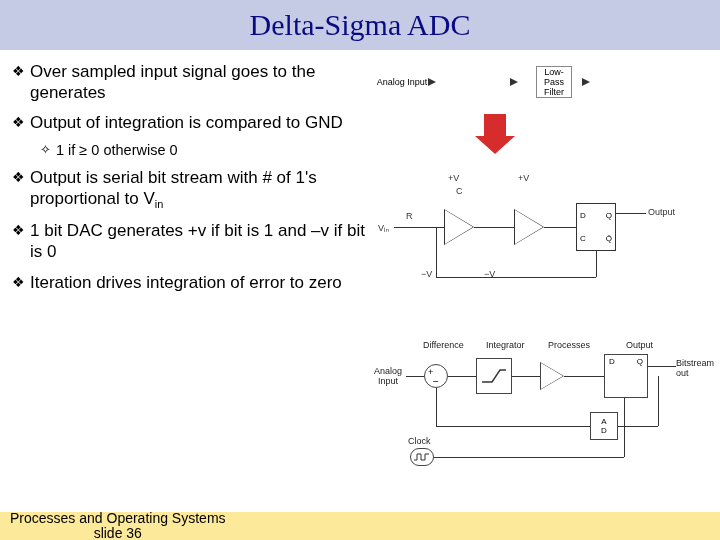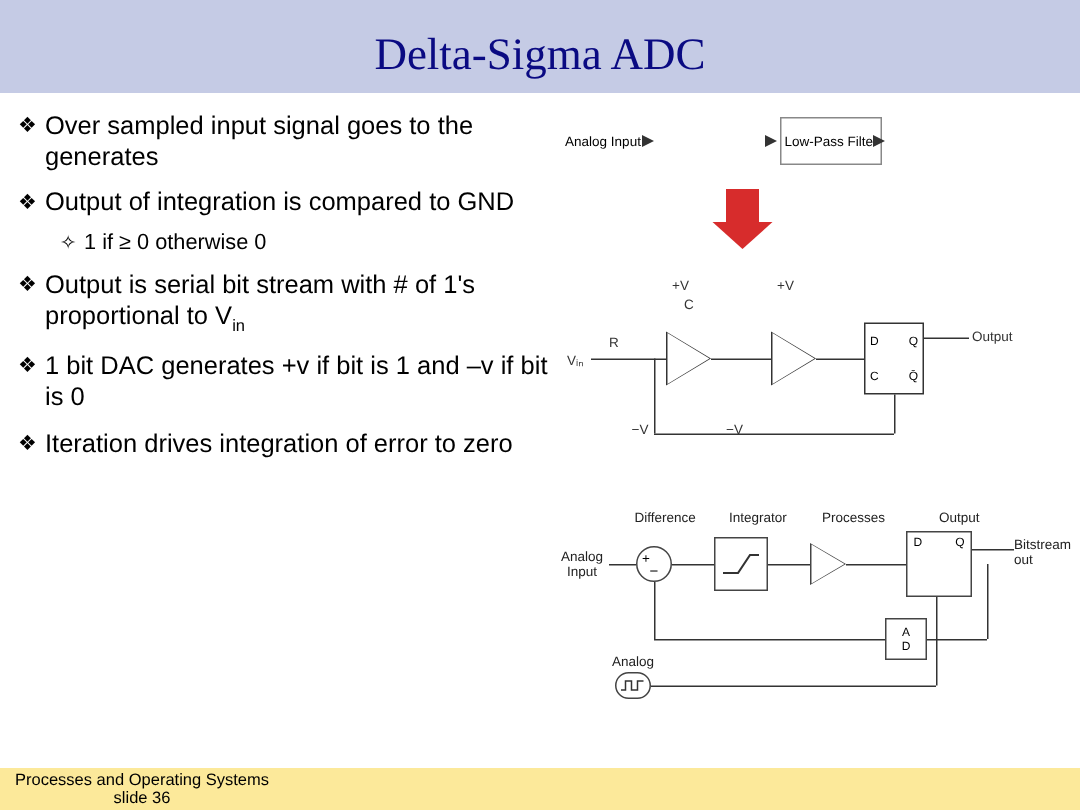--- a/index.html
+++ b/index.html
@@ -6,21 +6,21 @@
   body {
     width: 720px; height: 540px;
     font-family: Arial, Helvetica, sans-serif;
     background: #fff;
     position: relative;
     overflow: hidden;
   }
   .title-bar {
     background: #c5cbe5;
     width: 100%;
-    padding: 20px 0 8px 0;
+    padding: 8px 0 8px 0;
     text-align: center;
   }
   .title {
     font-family: "Comic Sans MS", "Comic Sans", cursive;
     font-size: 30px;
     color: #0a0a82;
   }
   .content {
     display: flex;
     padding: 6px 8px 0 12px;
@@ -128,21 +128,21 @@
   }
   .bd-label { position:absolute; font-size:9px; color:#222; }
   .footer {
     position: absolute;
     bottom: 0; left: 0; right: 0;
     height: 28px;
     background: #fce99a;
     display: flex;
     justify-content: space-between;
     align-items: center;
-    font-size: 11px;
+    font-size: 14px;
     padding: 0 10px;
     font-style: italic;
     font-family: "Times New Roman", serif;
   }
   .footer .fl { text-align: left; line-height: 1.1; font-style: normal; font-family: Arial; }
   .footer .fr { text-align: right; }
 </style>
 </head>
 <body>
 
@@ -184,21 +184,21 @@
       <div class="txt">Iteration drives integration of error to zero</div>
     </div>
 
   </div>
 
   <div class="right">
 
     <div class="diagram-block" style="left:0; top:10px; width:52px; height:32px; border:0;">Analog Input</div>
     <div class="arrow-r" style="left:52px; top:22px;"></div>
     <div class="arrow-r" style="left:134px; top:22px;"></div>
-    <div class="diagram-block" style="left:144px; top:10px; width:68px; height:32px;">Low-Pass Filter</div>
+    <div class="diagram-block" style="left:160px; top:10px; width:36px; height:32px;">Low-Pass Filter</div>
     <div class="arrow-r" style="left:206px; top:22px;"></div>
 
     <div class="big-arrow"></div>
 
     <div class="circuit">
       <span class="circ-text" style="left:2px; top:70px;">Vᵢₙ</span>
       <div class="line-h" style="left:18px; top:76px; width:30px;"></div>
       <span class="circ-text" style="left:30px; top:60px;">R</span>
       <div class="line-h" style="left:48px; top:76px; width:20px;"></div>
       <div class="opamp" style="left:68px; top:58px;"></div>
@@ -266,21 +266,21 @@
 
   <div class="line-v" style="left:290px; top:36px; height:50px;"></div>
   <div class="line-h" style="left:250px; top:86px; width:40px;"></div>
   <div class="bd-block" style="left:222px; top:72px; width:28px; height:28px; flex-direction:column; font-size:8px;">
     <span>A</span>
     <span>D</span>
   </div>
   <div class="line-h" style="left:68px; top:86px; width:154px;"></div>
   <div class="line-v" style="left:68px; top:48px; height:38px;"></div>
 
-  <span class="bd-label" style="left:40px; top:96px;">Analog</span>
+  <span class="bd-label" style="left:40px; top:96px;">Clock</span>
   <div class="bd-circle" style="left:42px; top:108px; width:24px; height:18px; border-radius:9px;">
     <svg width="18" height="10">
         <path d="M1 8 L4 8 L4 2 L8 2 L8 8 L12 8 L12 2 L16 2" stroke="#333" fill="none" stroke-width="1"></path>
       </svg>
   </div>
   <div class="line-h" style="left:66px; top:117px; width:190px;"></div>
   <div class="line-v" style="left:256px; top:58px; height:59px;"></div>
 </div>
 
 <div class="footer">

